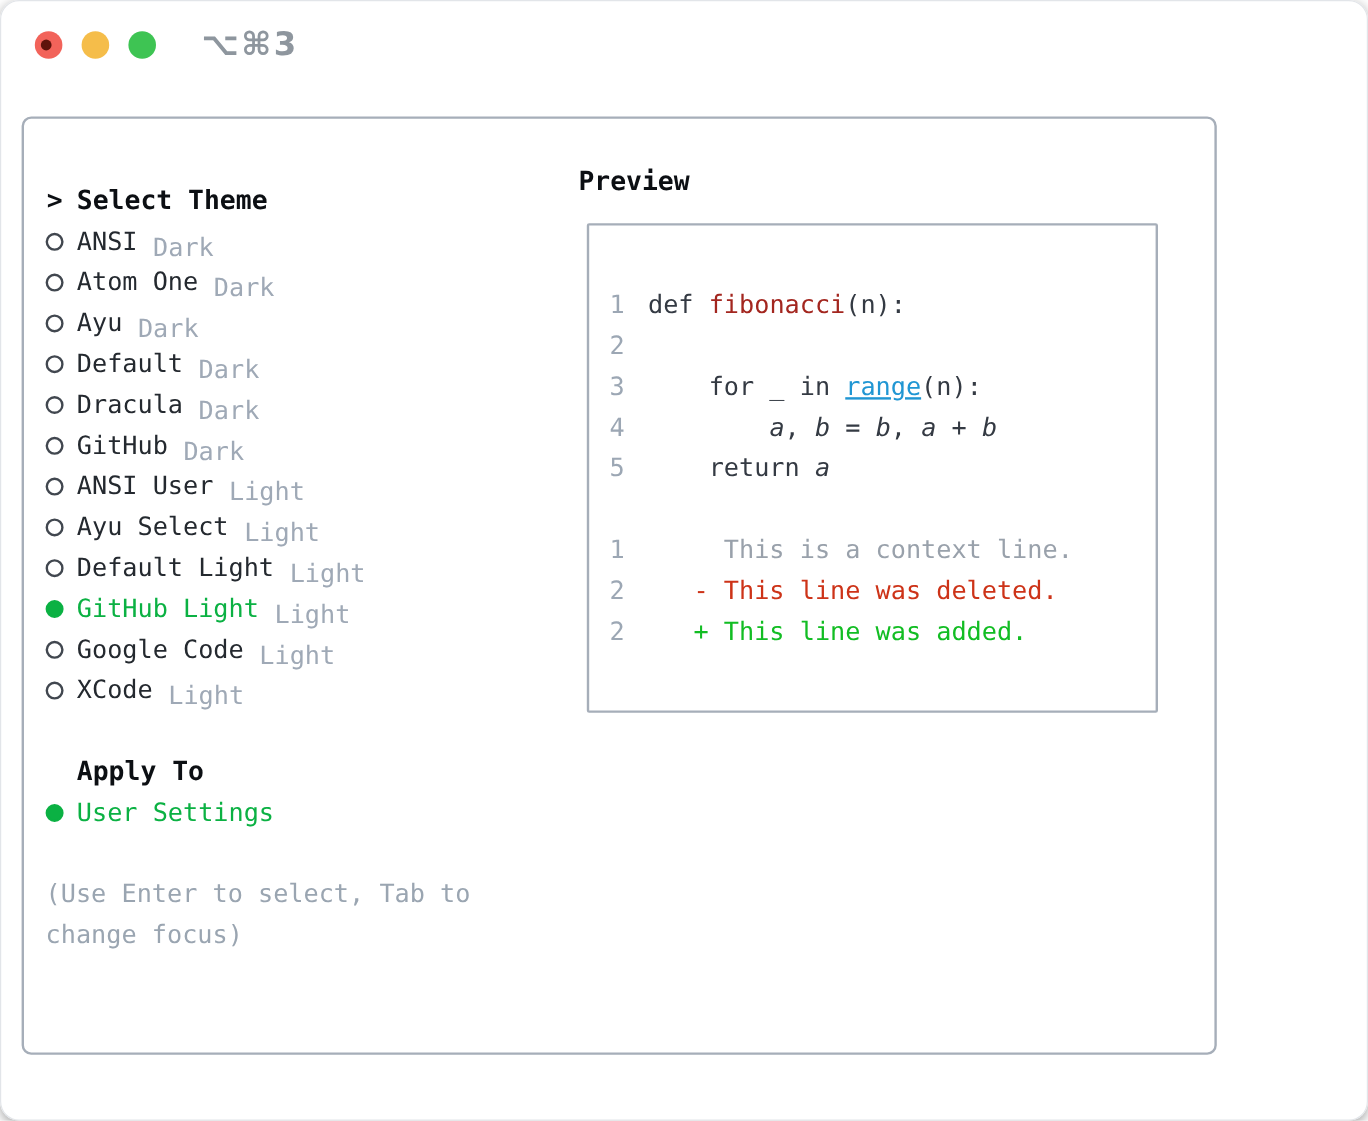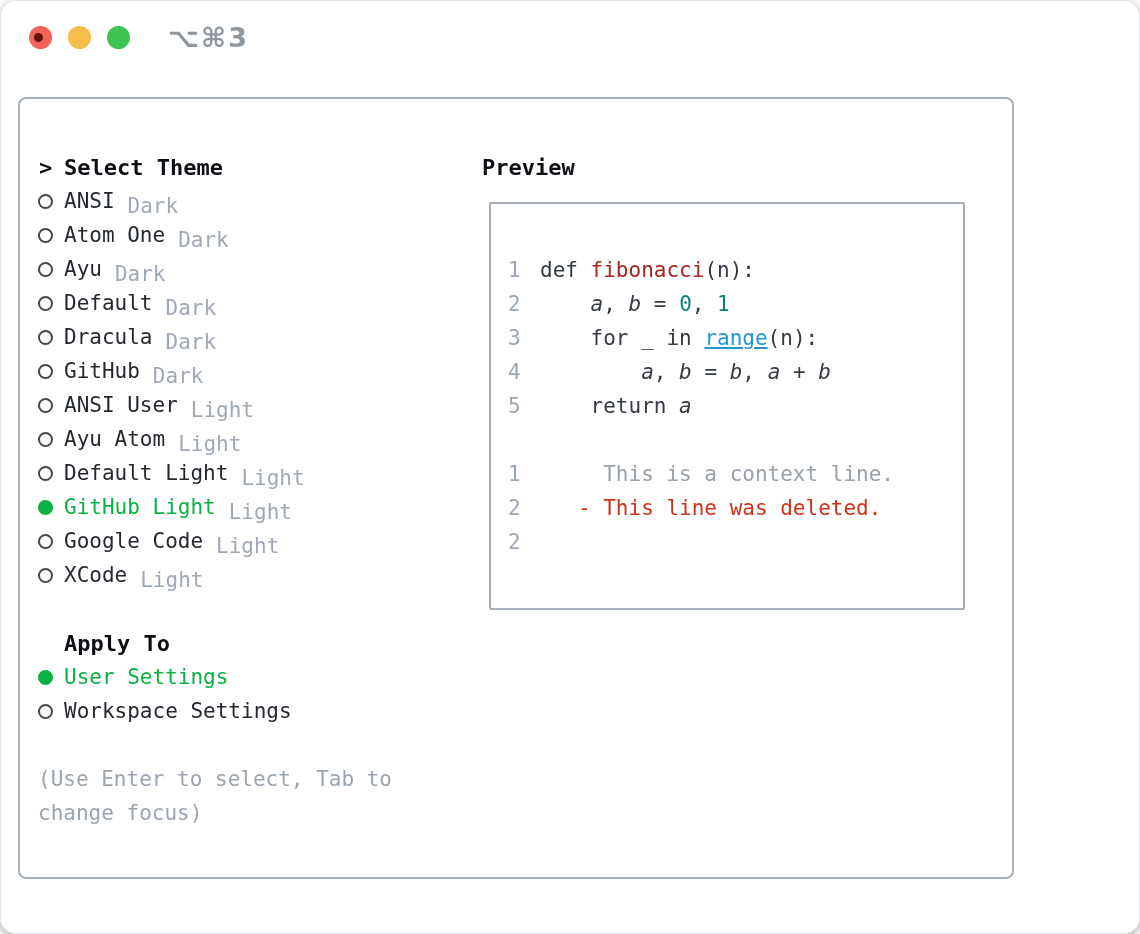--- a/index.html
+++ b/index.html
@@ -58,21 +58,21 @@
     background: #ffffff;
     display: flex;
   }
   .left-col {
     width: 462px;
     padding: 51px 0 0 18px;
     flex: 0 0 auto;
   }
   .right-col {
     flex: 1;
-    padding-top: 51px;
+    padding-top: 35px;
   }
   .row {
     display: flex;
     align-items: center;
     height: 34px;
   }
   .icon-slot {
     width: 15px; height: 15px;
     margin-right: 11px;
     display: flex; align-items: center; justify-content: center;
@@ -206,21 +206,21 @@
             <span class="icon-slot">
               <span class="radio"></span>
             </span>
             <span class="tname">ANSI User</span>
             <span class="tag">Light</span>
           </li>
           <li class="row">
             <span class="icon-slot">
               <span class="radio"></span>
             </span>
-            <span class="tname">Ayu Atom</span>
+            <span class="tname">Ayu Select</span>
             <span class="tag">Light</span>
           </li>
           <li class="row">
             <span class="icon-slot">
               <span class="radio"></span>
             </span>
             <span class="tname">Default Light</span>
             <span class="tag">Light</span>
           </li>
           <li class="row">
@@ -253,42 +253,35 @@
         <span class="hlabel">Apply To</span>
       </div>
 
       <ul id="apply-list">
           <li class="row">
             <span class="icon-slot">
               <span class="radio selected"></span>
             </span>
             <span class="tname selected">User Settings</span>
           </li>
-          <li class="row">
-            <span class="icon-slot">
-              <span class="radio"></span>
-            </span>
-            <span class="tname">Workspace Settings</span>
-          </li>
         </ul>
 
       <div class="hint">(Use Enter to select, Tab to change focus)</div>
     </div>
 
     <div class="right-col">
       <div class="preview-header">Preview</div>
       <div class="preview-box">
         <div id="code-lines">
             <div class="pline">
               <span class="ln">1</span>
               <span class="code"><span class="tok-kw">def </span><span class="tok-fn">fibonacci</span><span class="tok-plain">(n):</span></span>
             </div>
             <div class="pline">
               <span class="ln">2</span>
-              <span class="code"><span class="tok-plain">    </span><span class="tok-var">a</span><span class="tok-plain">, </span><span class="tok-var">b</span><span class="tok-plain"> = </span><span class="tok-num">0</span><span class="tok-plain">, </span><span class="tok-num">1</span></span>
             </div>
             <div class="pline">
               <span class="ln">3</span>
               <span class="code"><span class="tok-plain">    for _ in </span><span class="tok-call">range</span><span class="tok-plain">(n):</span></span>
             </div>
             <div class="pline">
               <span class="ln">4</span>
               <span class="code"><span class="tok-plain">        </span><span class="tok-var">a</span><span class="tok-plain">, </span><span class="tok-var">b</span><span class="tok-plain"> = </span><span class="tok-var">b</span><span class="tok-plain">, </span><span class="tok-var">a</span><span class="tok-plain"> + </span><span class="tok-var">b</span></span>
             </div>
             <div class="pline">
@@ -301,19 +294,20 @@
             <div class="pline">
               <span class="ln">1</span>
               <span class="code diff-context">     This is a context line.</span>
             </div>
             <div class="pline">
               <span class="ln">2</span>
               <span class="code diff-deleted">   - This line was deleted.</span>
             </div>
             <div class="pline">
               <span class="ln">2</span>
+              <span class="code diff-added">   + This line was added.</span>
             </div>
           </div>
       </div>
     </div>
 
   </div>
 </div>
 
 </body></html>

